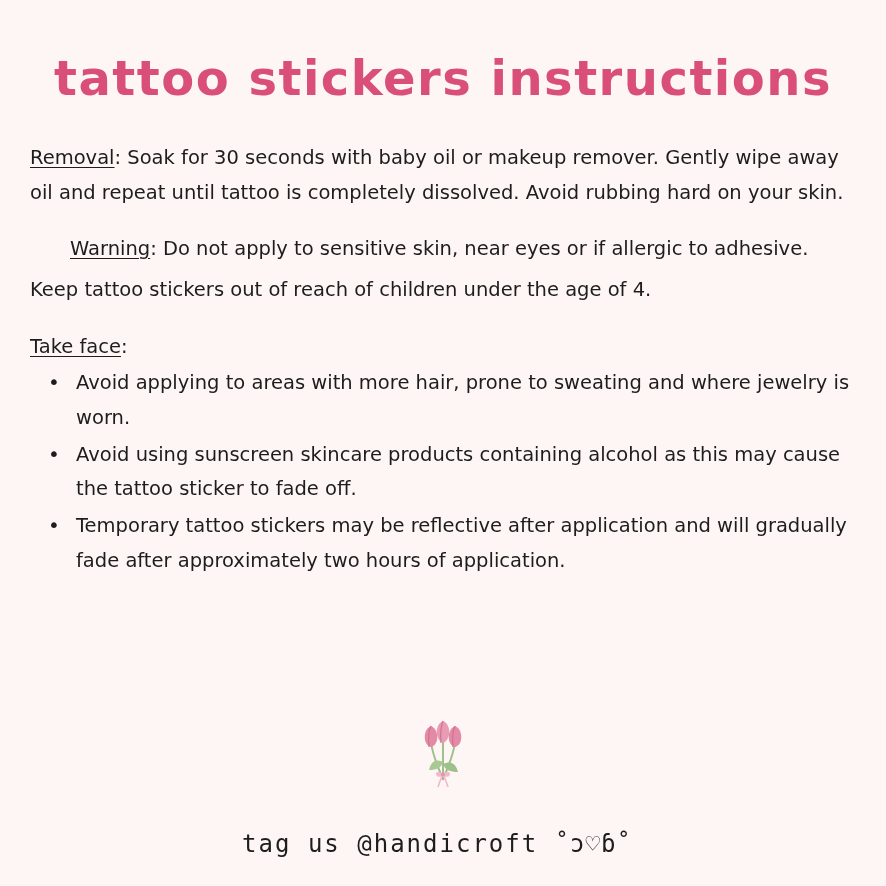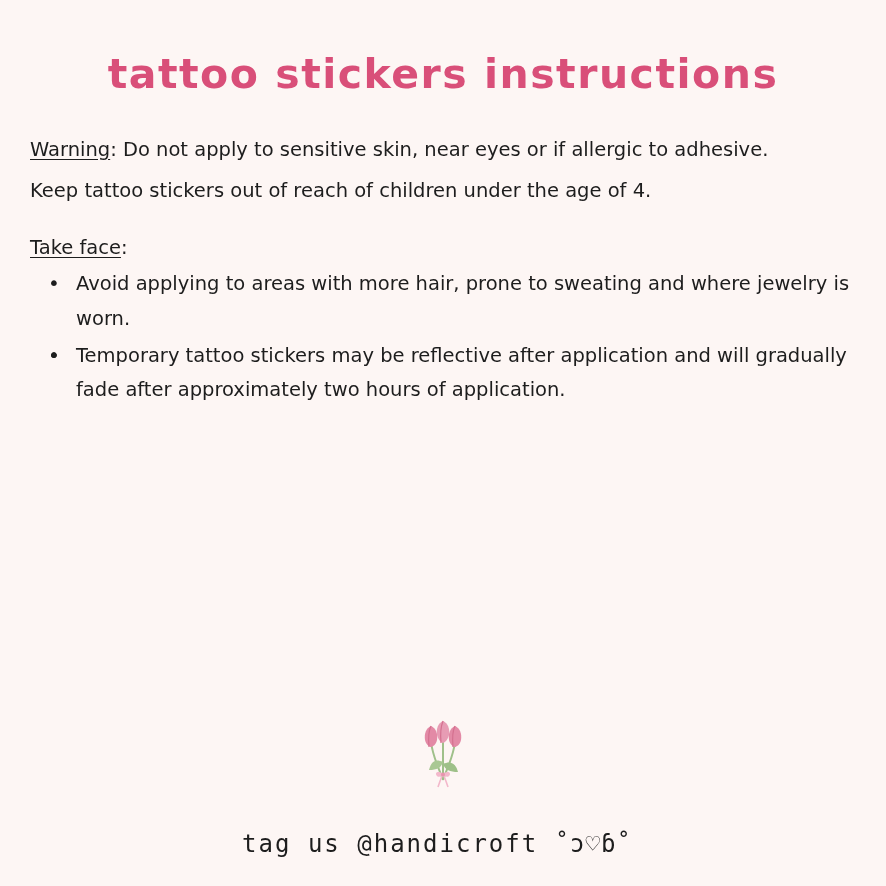--- a/index.html
+++ b/index.html
@@ -19,39 +19,40 @@
     height: 886px;
     box-sizing: border-box;
     padding: 0 30px;
     background: #fdf6f4;
   }
   .title {
     margin: 0;
     padding-top: 52px;
     text-align: center;
     font-family: "DejaVu Sans", sans-serif;
-    font-size: 41px;
+    font-size: 48px;
     font-weight: bold;
     letter-spacing: 1.5px;
     color: #d94f79;
     line-height: 1.1;
   }
   .body {
     margin-top: 36px;
     color: #1d1d1d;
     font-family: "DejaVu Sans", sans-serif;
     font-size: 19.5px;
     line-height: 1.78;
   }
   .para {
     margin: 0 0 22px 0;
     max-width: 830px;
   }
   .para.tight {
     margin-bottom: 6px;
+    margin-left: 40px;
   }
   .lead {
     text-decoration: underline;
     text-underline-offset: 3px;
   }
   .take-note {
     margin: 0 0 2px 0;
   }
   ul.notes {
     margin: 0;
@@ -99,37 +100,41 @@
 </head>
 <body>
 
 <div class="page">
 
   <h1 class="title">tattoo stickers instructions</h1>
 
   <div class="body">
 
 
+    <p class="para">
+      <span class="lead">Removal</span><span>: Soak for 30 seconds with baby oil or makeup remover. Gently wipe away oil and repeat until tattoo is completely dissolved. Avoid rubbing hard on your skin.</span>
+    </p>
 
     <p class="para tight">
       <span class="lead">Warning</span><span>: Do not apply to sensitive skin, near eyes or if allergic to adhesive.</span>
     </p>
     <p class="para">Keep tattoo stickers out of reach of children under the age of 4.</p>
 
     <p class="take-note">
       <span class="lead">Take face</span><span>:</span>
     </p>
 
     <ul class="notes">
       <li>
         <span class="bullet">•</span>
         <span>Avoid applying to areas with more hair, prone to sweating and where jewelry is worn.</span>
       </li>
       <li>
         <span class="bullet">•</span>
+        <span>Avoid using sunscreen skincare products containing alcohol as this may cause the tattoo sticker to fade off.</span>
       </li>
       <li>
         <span class="bullet">•</span>
         <span>Temporary tattoo stickers may be reflective after application and will gradually fade after approximately two hours of application.</span>
       </li>
     </ul>
 
   </div>
 
   <div class="flower">

